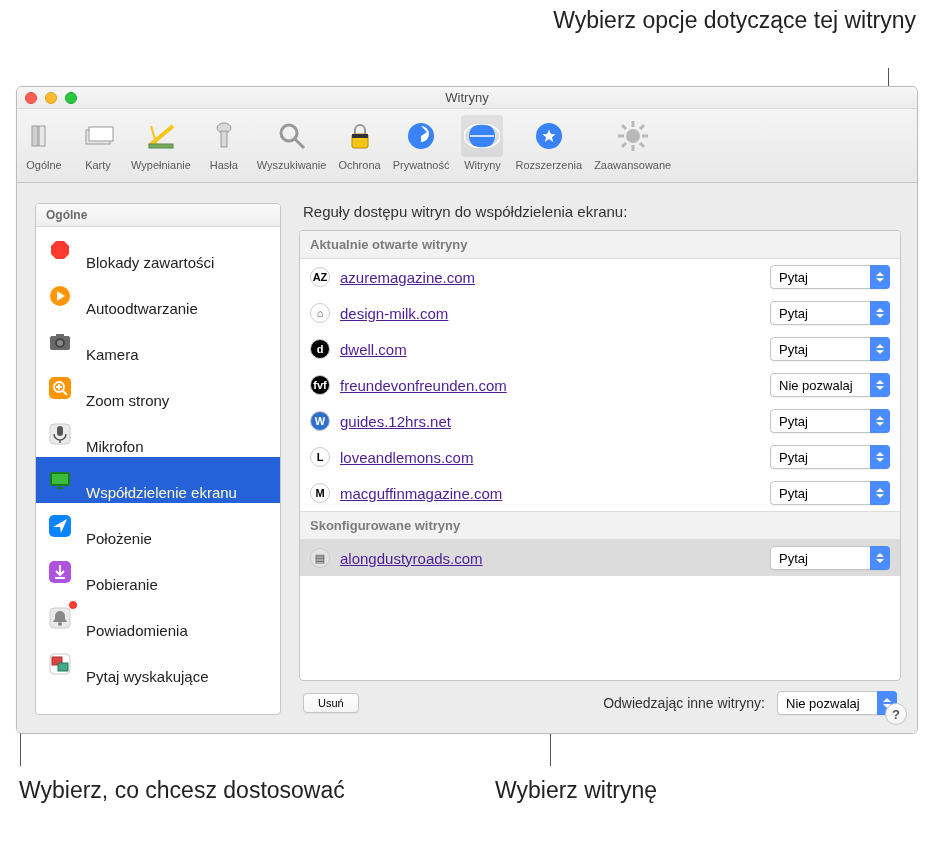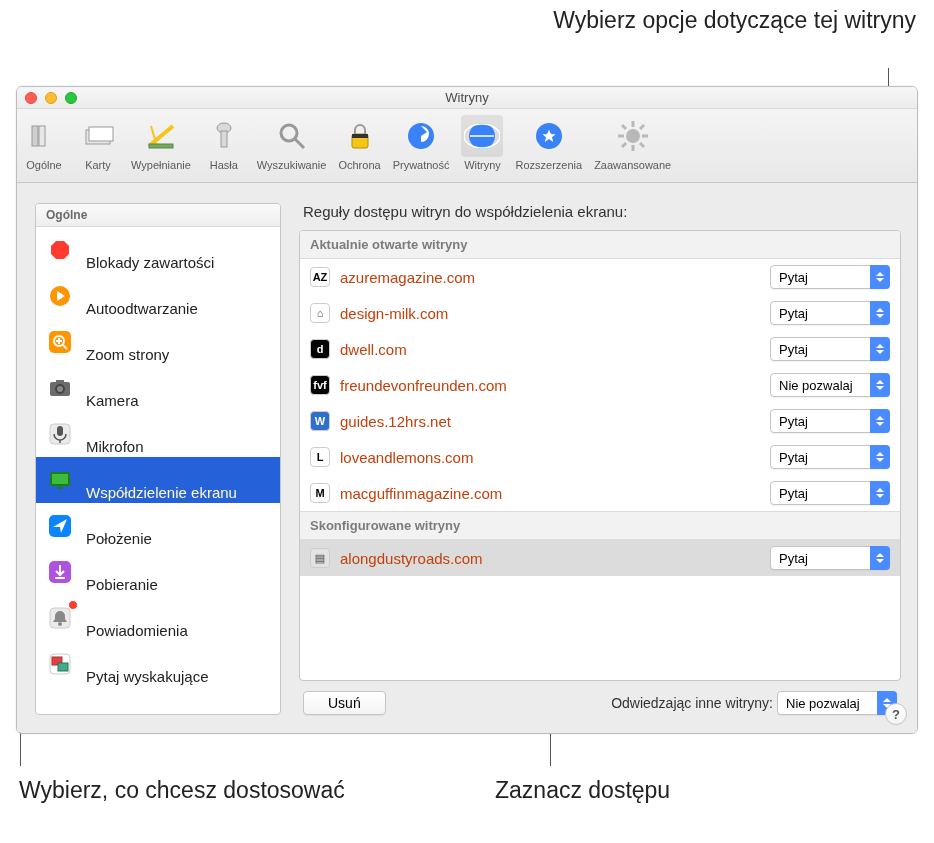--- a/index.html
+++ b/index.html
@@ -39,46 +39,46 @@
   .badge-dot { position: absolute; top:-2px; right:-2px; width:10px;height:10px;border-radius:50%; background:#ff3b30; border:1px solid #fff;}
 
   .main { flex: 1; display: flex; flex-direction: column; }
   .main-title { font-size: 15px; color: #333; padding: 0 4px 10px 4px; }
   .panel { flex: 1; border: 1px solid #c6c6c6; border-radius: 4px; background: #fff; display: flex; flex-direction: column; overflow: hidden; }
   .group-header { background: #f2f2f2; border-top: 1px solid #dcdcdc; border-bottom: 1px solid #dcdcdc; padding: 6px 10px; font-size: 13px; font-weight: 600; color: #7c7c7c; }
   .group-header:first-child { border-top: none; }
   .rows {}
   .row { display: flex; align-items: center; height: 36px; padding: 0 10px; gap: 10px; }
   .row.selected { background: #dcdcdc; }
-  .row .site-icon { width: 20px; height: 20px; border-radius: 4px; display: flex; align-items: center; justify-content: center; font-size: 11px; font-weight: bold; flex-shrink: 0; }
-  .row .site-name { flex: 1; font-size: 15px; color: #c2410c; }
+  .row .site-icon { width: 20px; height: 20px; border-radius: 10px; display: flex; align-items: center; justify-content: center; font-size: 11px; font-weight: bold; flex-shrink: 0; }
+  .row .site-name { flex: 1; font-size: 15px; color: #4c1d95; text-decoration: underline; }
   .select-wrap { position: relative; }
   .select { appearance: none; -webkit-appearance: none; background: #fff; border: 1px solid #c4c4c4; border-radius: 4px; height: 24px; font-size: 13px; padding: 0 26px 0 8px; min-width: 120px; box-shadow: 0 1px 1px rgba(0,0,0,0.05); }
   .select-arrows { position: absolute; right: 0; top: 0; width: 20px; height: 24px; background: #4a8cff; border-radius: 0 4px 4px 0; display: flex; flex-direction: column; align-items: center; justify-content: center; pointer-events: none; }
   .select-arrows::before, .select-arrows::after { content: ""; width: 0; height: 0; border-left: 4px solid transparent; border-right: 4px solid transparent; }
   .select-arrows::before { border-bottom: 4px solid #fff; margin-bottom: 2px; }
   .select-arrows::after { border-top: 4px solid #fff; }
   .panel-fill { flex: 1; }
 
   .bottom-bar { display: flex; align-items: center; justify-content: space-between; padding: 10px 4px 0 4px; gap: 12px; }
-  .btn { background: linear-gradient(#fff,#f4f4f4); border: 1px solid #c5c5c5; border-radius: 4px; padding: 3px 24px; font-size: 14px; box-shadow: 0 1px 0 rgba(0,0,0,0.05); cursor: default; }
-  .bottom-right { display: flex; align-items: center; gap: 4px; font-size: 14px; color: #333; }
+  .btn { background: linear-gradient(#fff,#f4f4f4); border: 1px solid #c5c5c5; border-radius: 4px; padding: 3px 14px; font-size: 11px; box-shadow: 0 1px 0 rgba(0,0,0,0.05); cursor: default; }
+  .bottom-right { display: flex; align-items: center; gap: 12px; font-size: 14px; color: #333; }
 
   .help-btn { position: absolute; right: 10px; bottom: 8px; width: 22px; height: 22px; border-radius: 50%; border: 1px solid #c5c5c5; background: linear-gradient(#fff,#f4f4f4); display: flex; align-items: center; justify-content: center; font-size: 13px; color: #555; font-weight: bold; }
 </style>
 </head>
 <body>
 
 <div class="callout" style="right:18px; top:6px; text-align:right;">Wybierz opcje dotyczące tej witryny</div>
 <div class="callout-line" style="left:888px; top:68px; width:1px; height:532px;"></div>
 
 <div class="callout" style="left:19px; top:776px;">Wybierz, co chcesz dostosować</div>
 <div class="callout-line" style="left:20px; top:580px; width:1px; height:186px;"></div>
 
-<div class="callout" style="left:495px; top:776px;">Zaznacz dostępu</div>
+<div class="callout" style="left:495px; top:776px;">Wybierz witrynę</div>
 <div class="callout-line" style="left:550px; top:610px; width:1px; height:156px;"></div>
 
 <div class="window">
   <div class="titlebar">
     <div class="traffic">
       <span class="tc-close"></span>
       <span class="tc-min"></span>
       <span class="tc-max"></span>
     </div>
     <div class="titlebar-title">Witryny</div>
@@ -207,39 +207,39 @@
               <svg width="22" height="22" viewBox="0 0 22 22">
                 <circle cx="11" cy="11" r="10" fill="#ff9500"></circle>
                 <polygon points="8,6 16,11 8,16" fill="#fff"></polygon>
               </svg>
             </div>
             <span class="side-label">Autoodtwarzanie</span>
           </div>
           <div class="sidebar-item">
             <div class="side-icon">
               <svg width="22" height="22" viewBox="0 0 22 22">
+                <rect x="1" y="5" width="20" height="14" rx="2" fill="#6b6b6b"></rect>
+                <circle cx="11" cy="12" r="5" fill="#444"></circle>
+                <circle cx="11" cy="12" r="3" fill="#888"></circle>
+                <rect x="7" y="3" width="8" height="3" fill="#6b6b6b"></rect>
+              </svg>
+            </div>
+            <span class="side-label">Kamera</span>
+          </div>
+          <div class="sidebar-item">
+            <div class="side-icon">
+              <svg width="22" height="22" viewBox="0 0 22 22">
                 <rect width="22" height="22" rx="5" fill="#ff9500"></rect>
                 <circle cx="10" cy="10" r="5" fill="none" stroke="#fff" stroke-width="2"></circle>
                 <line x1="14" y1="14" x2="18" y2="18" stroke="#fff" stroke-width="2"></line>
                 <line x1="10" y1="7" x2="10" y2="13" stroke="#fff" stroke-width="2"></line>
                 <line x1="7" y1="10" x2="13" y2="10" stroke="#fff" stroke-width="2"></line>
               </svg>
             </div>
             <span class="side-label">Zoom strony</span>
-          </div>
-          <div class="sidebar-item">
-            <div class="side-icon">
-              <svg width="22" height="22" viewBox="0 0 22 22">
-                <rect x="1" y="5" width="20" height="14" rx="2" fill="#6b6b6b"></rect>
-                <circle cx="11" cy="12" r="5" fill="#444"></circle>
-                <circle cx="11" cy="12" r="3" fill="#888"></circle>
-                <rect x="7" y="3" width="8" height="3" fill="#6b6b6b"></rect>
-              </svg>
-            </div>
-            <span class="side-label">Kamera</span>
           </div>
           <div class="sidebar-item">
             <div class="side-icon">
               <svg width="22" height="22" viewBox="0 0 22 22">
                 <rect x="1" y="1" width="20" height="20" rx="4" fill="#eaeaea" stroke="#ccc"></rect>
                 <rect x="8" y="3" width="6" height="10" rx="3" fill="#555"></rect>
                 <path d="M5 11 a6 6 0 0 0 12 0" fill="none" stroke="#555" stroke-width="1.5"></path>
                 <line x1="11" y1="17" x2="11" y2="20" stroke="#555" stroke-width="1.5"></line>
               </svg>
             </div>

